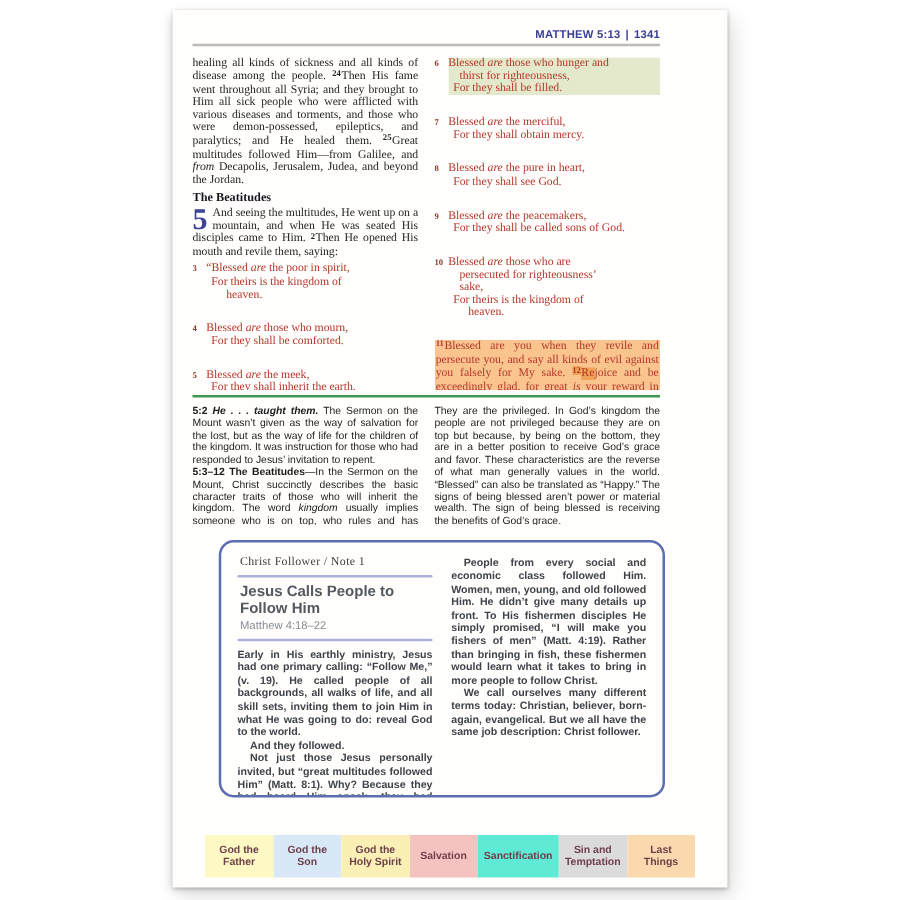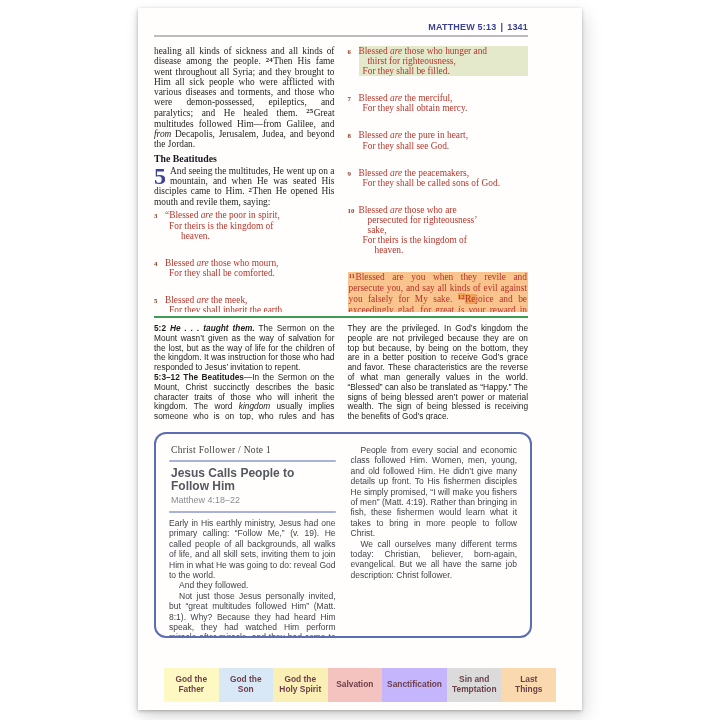--- a/index.html
+++ b/index.html
@@ -70,37 +70,37 @@
   .study-notes {
     margin: 6px 54px 0 16px; display: flex; gap: 13px; height: 96px; overflow: hidden;
     font-family: "Liberation Sans", sans-serif;
     font-size: 8.3px; line-height: 9.8px; color: #1c1c1c;
   }
   .study-notes .col { flex: 1; min-width: 0; }
   .study-notes p { margin: 0; text-align: justify; }
 
   
   .note-box {
-    margin: 12px 50px 0 16px; height: 206px; border: 2px solid #5c6db2;
+    margin: 12px 50px 0 37px; height: 206px; border: 2px solid #5c6db2;
     border-radius: 12px; padding: 9px 13px 8px; display: flex; gap: 15px;
     font-family: "Liberation Sans", sans-serif; overflow: hidden; background: #fffefd; justify-content: flex-end;
   }
   .note-box .col { flex: 1; min-width: 0; }
   .nb-kicker {
     font-family: "Liberation Serif", serif; font-size: 9.5px; color: #3c3c3c;
     letter-spacing: .3px; margin: 2px 0 5px 2px;
   }
   .nb-rule { height: 2px; background: #aab1d8; margin: 0 0 5px; border-radius: 1px; }
   .nb-title {
     margin: 2px 0 2px 2px; font-size: 12px; line-height: 13px;
     font-weight: bold; color: #54585f;
   }
   .nb-ref { font-size: 9px; color: #888c92; margin: 0 2px 6px 2px; }
   .nb-body p {
-    margin: 0; text-align: justify; font-size: 8.5px; line-height: 10.4px; color: #3f4349;
+    margin: 0; text-align: justify; font-size: 8.5px; line-height: 10.4px; color: #3f4349; font-weight: bold;
   }
   .nb-body.first p + p { text-indent: 10px; }
   .nb-body.second p { text-indent: 10px; }
   .nb-body.second { padding-top: 2px; }
 
   
   .tabs {
     display: flex; margin: 30px 0 0 26px; width: 392px; height: 34px;
     font-family: "Liberation Sans", sans-serif;
   }
@@ -256,21 +256,21 @@
         </div>
         <div class="tab" style="background: rgb(217, 232, 246);">
           <span>God the Son</span>
         </div>
         <div class="tab" style="background: rgb(250, 240, 182);">
           <span>God the Holy Spirit</span>
         </div>
         <div class="tab" style="background: rgb(245, 195, 191);">
           <span>Salvation</span>
         </div>
-        <div class="tab" style="background: #c4b5fd;">
+        <div class="tab" style="background: #5eead4;">
           <span>Sanctification</span>
         </div>
         <div class="tab" style="background: rgb(219, 219, 219);">
           <span>Sin and Temptation</span>
         </div>
         <div class="tab" style="background: rgb(250, 217, 174);">
           <span>Last Things</span>
         </div>
       </nav>
 

